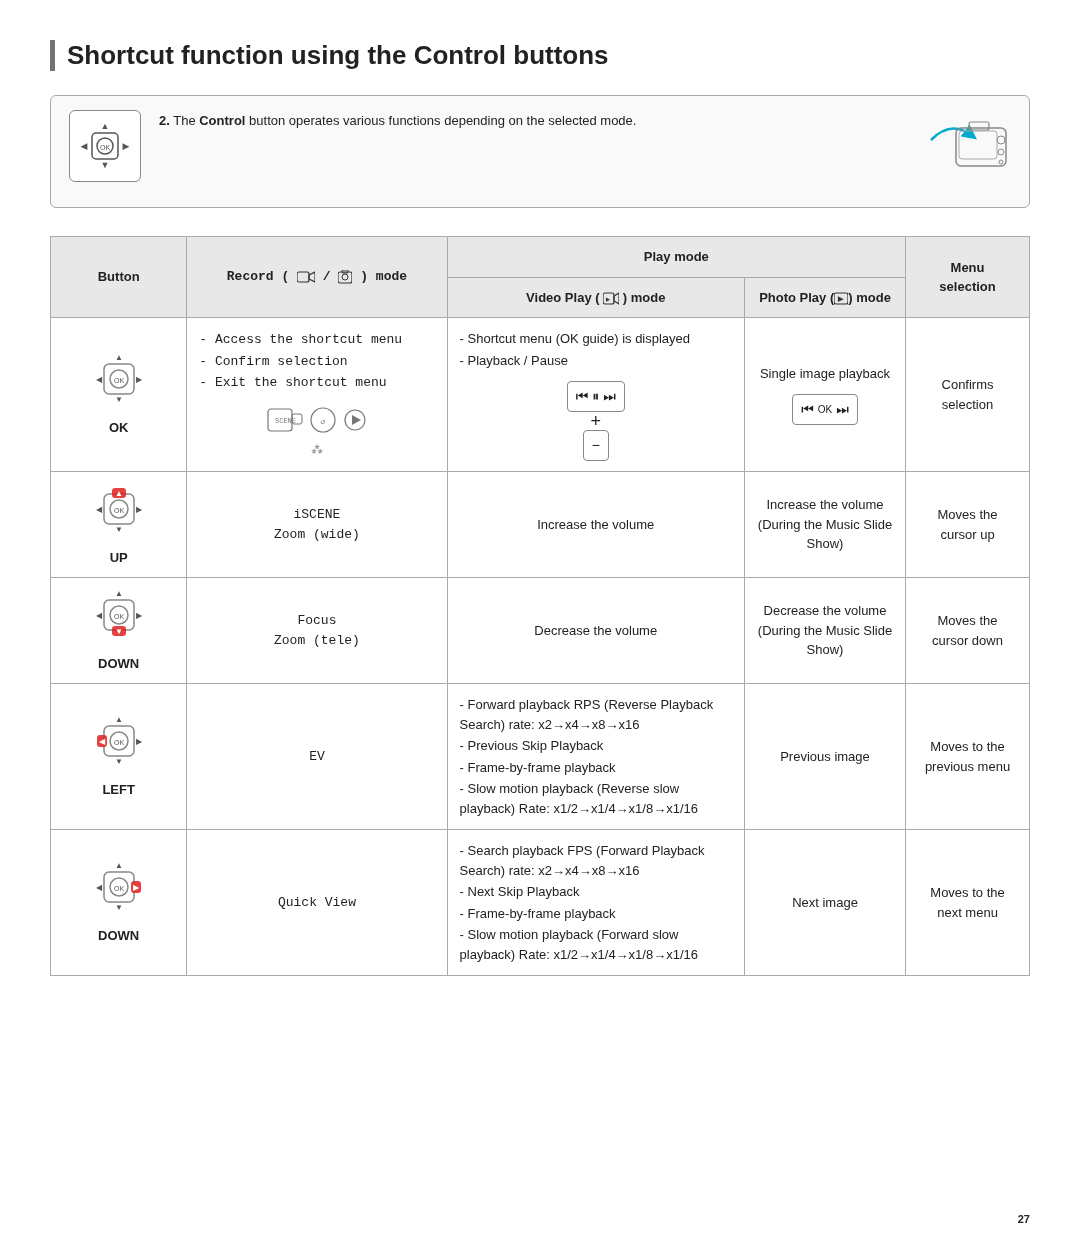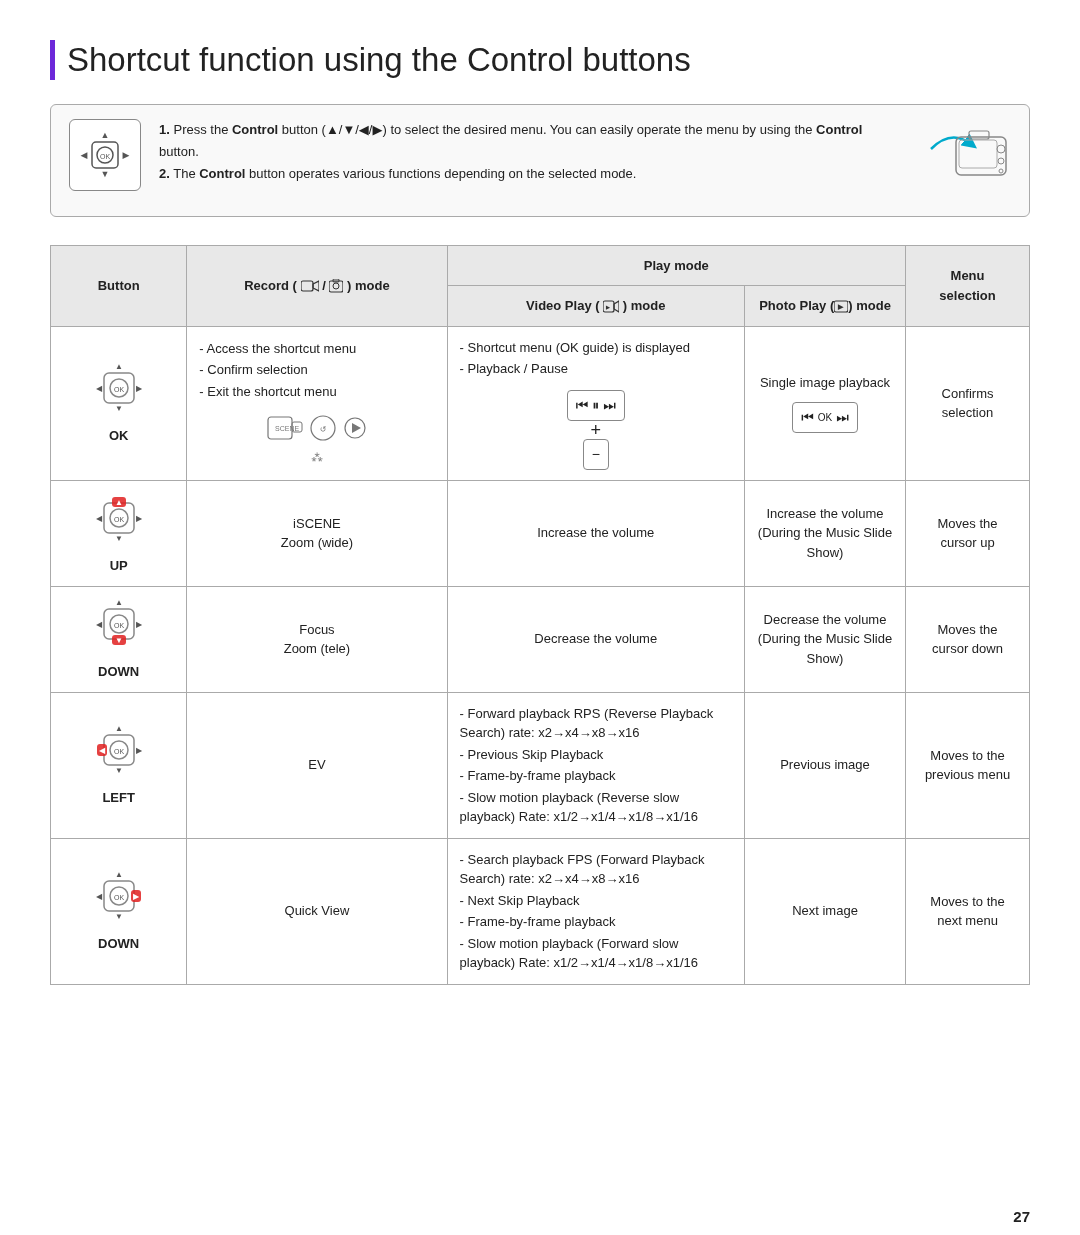--- a/index.html
+++ b/index.html
@@ -7,23 +7,23 @@
       font-family: Arial, sans-serif;
       font-size: 13px;
       background: #fff;
       color: #222;
       padding: 40px 50px;
       width: 1080px;
       min-height: 1235px;
     }
 
     .page-title {
-      font-size: 33px;
-      font-weight: normal;
-      border-left: 5px solid #6d28d9;
+      font-size: 26px;
+      font-weight: bold;
+      border-left: 5px solid #737373;
       padding-left: 12px;
       margin-bottom: 24px;
       line-height: 1.2;
     }
 
     .intro-box {
       border: 1px solid #aaa;
       border-radius: 6px;
       padding: 14px 18px;
       display: flex;
@@ -75,38 +75,38 @@
     }
 
     .header-row-sub th {
       background: #e8e8e8;
       font-weight: bold;
       font-size: 13px;
       text-align: center;
     }
 
     .col-button { width: 110px; text-align: center; }
-    .col-record { width: 210px; }
+    .col-record { width: 210px; font-family: Liberation Mono, monospace; }
     .col-video { width: 240px; }
     .col-photo { width: 130px; text-align: center; }
     .col-menu { width: 100px; text-align: center; }
 
     .btn-label {
       font-weight: bold;
       font-size: 13px;
       display: block;
       margin-top: 6px;
       text-align: center;
     }
 
     .page-num {
       position: absolute;
       bottom: 10px;
       right: 50px;
-      font-size: 15px;
+      font-size: 11px;
       font-weight: bold;
       margin-left: 36px;
     }
 
     td.center { text-align: center; }
 
     .dlist { list-style: none; padding: 0; }
     .dlist li { padding: 1px 0; font-size: 13px; }
     .dlist li::before { content: "- "; }
 
@@ -127,21 +127,20 @@
       <text x="27" y="31" text-anchor="middle" font-size="7" fill="#555" font-family="Arial">OK</text>
 
       <text x="27" y="10" text-anchor="middle" font-size="9" fill="#555">▲</text>
       <text x="27" y="49" text-anchor="middle" font-size="9" fill="#555">▼</text>
       <text x="6" y="30" text-anchor="middle" font-size="9" fill="#555">◀</text>
       <text x="48" y="30" text-anchor="middle" font-size="9" fill="#555">▶</text>
     </svg>
   </div>
 
   <div class="intro-text">
-    <p><b>1.</b> Press the <b>Control</b> button (▲/▼/◀/▶) to select the desired menu. You can easily operate the menu by using the <b>Control</b> button.</p>
     <p><b>2.</b> The <b>Control</b> button operates various functions depending on the selected mode.</p>
   </div>
 
   <div>
     <svg class="camera-svg" viewBox="0 0 110 80">
 
       <path d="M30,30 Q50,10 70,25" stroke="#00aacc" stroke-width="2.5" fill="none" marker-end="url(#arr)"></path>
       <defs>
         <marker id="arr" markerWidth="6" markerHeight="6" refX="3" refY="3" orient="auto">
           <path d="M0,0 L0,6 L6,3 z" fill="#00aacc"></path>

